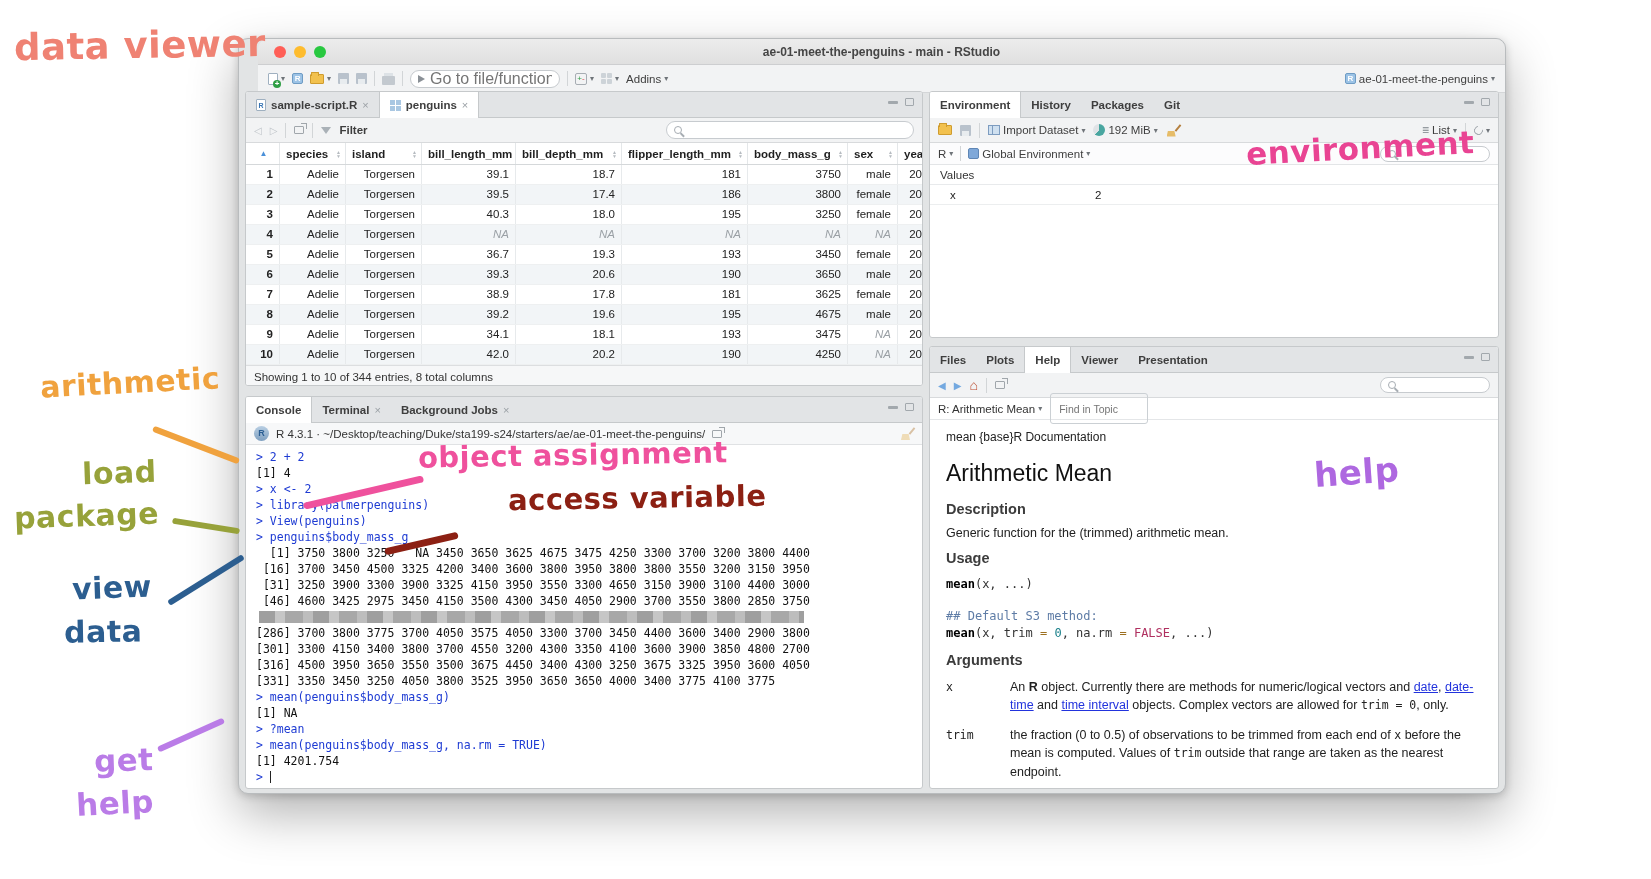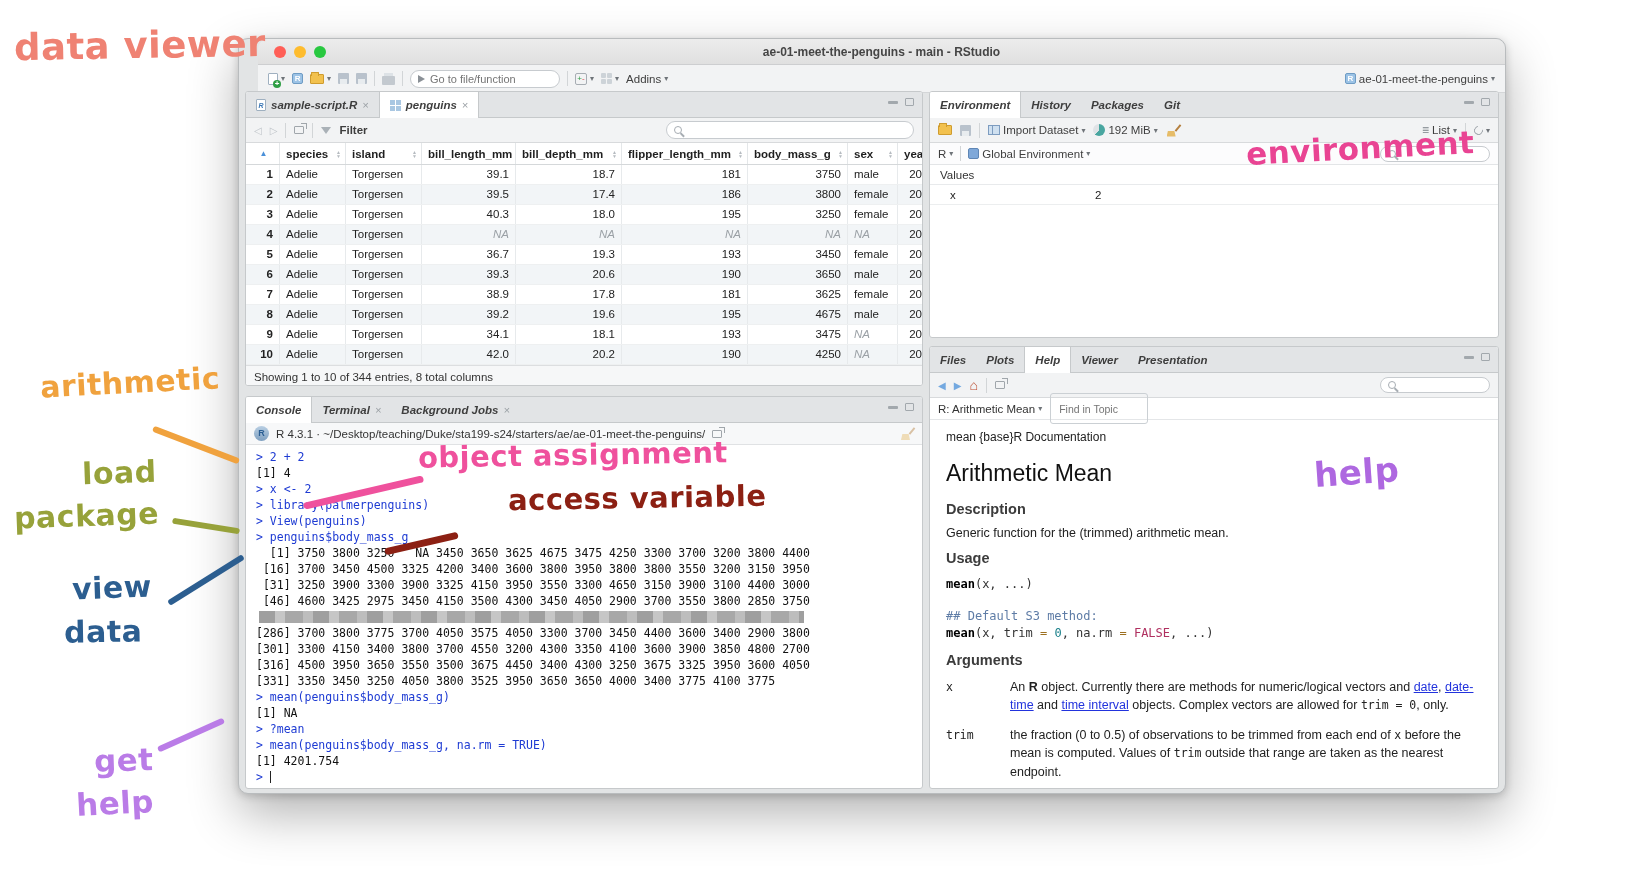--- a/index.html
+++ b/index.html
@@ -73,51 +73,51 @@
     color:#2a5e93; font-size:9px; font-weight:bold; text-align:center; line-height:15px; }
   .i-minbar { width:10px; height:3px; background:#a2a8ad; border-radius:1px; margin-top:5px; }
   .i-maxbox { width:9px; height:8px; border:1.5px solid #a2a8ad; border-radius:1px; margin-top:2px; }
   .i-file-r { width:10px; height:12px; background:#fff; border:1px solid #9fb0c0; border-radius:1px;
     font-size:7px; color:#3a76b5; font-weight:bold; text-align:center; line-height:11px; }
   .i-sheet { width:11px; height:11px; display:grid; grid-template-columns:1fr 1fr; grid-template-rows:1fr 1fr; gap:1px; }
   .i-sheet span { background:#a9c7e2; }
 
   .searchbox { height:18px; border:1px solid #c7cbcf; border-radius:10px; background:#fff;
     display:flex; align-items:center; gap:5px; padding:0 7px; }
-  .searchbox input { border:none; outline:none; font-size:11px; color:#555; width:100%; background:transparent;
+  .searchbox input { border:none; outline:none; font-size:16px; color:#555; width:100%; background:transparent;
     font-family:"Liberation Sans",sans-serif; }
 
   
   .pane { position:absolute; background:#fff; border:1px solid #c6c9cb; border-radius:3px; overflow:hidden; }
   .pane-source  { left:6px;  top:52px;  width:678px; height:295px; }
   .pane-console { left:6px;  top:357px; width:678px; height:393px; }
   .pane-env     { left:690px; top:52px;  width:570px; height:247px; }
   .pane-help    { left:690px; top:307px; width:570px; height:443px; }
 
   .tabbar { height:26px; background:#e2e4e6; border-bottom:1px solid #c6c9cb; display:flex; align-items:stretch; }
   .tab { display:flex; align-items:center; gap:5px; padding:0 10px; font-size:11.5px; font-weight:bold;
-    color:#3e3e3e; position:relative;font-style:italic; }
+    color:#3e3e3e; position:relative; }
   .tab.active { background:#fff; border-right:1px solid #c6c9cb; border-left:1px solid #c6c9cb; margin-bottom:-1px; }
   .tab.first.active { border-left:none; }
   .tab .x { color:#9aa0a5; font-weight:normal; font-size:11px; }
   .winbtns { margin-left:auto; display:flex; gap:7px; align-items:flex-start; padding:4px 8px 0 0; }
 
   .subbar { height:25px; background:#f2f3f4; border-bottom:1px solid #d8dadc; display:flex;
     align-items:center; gap:8px; padding:0 8px; font-size:11.5px; color:#3e3e3e; }
 
   
   .thead, .trow { display:grid; grid-template-columns:34px 66px 76px 94px 106px 126px 100px 50px 26px; }
   .thead { height:22px; border-bottom:1px solid #d5d8da; font-weight:bold; font-size:11.5px; color:#1f1f1f; background:#fff; }
   .th { display:flex; align-items:center; gap:3px; padding:0 4px 0 6px; border-right:1px solid #e4e7e9; overflow:hidden; }
   .sortstack { display:flex; flex-direction:column; font-size:5px; line-height:4px; color:#b6bbc0; margin-left:auto; }
   .sort-primary { color:#4a90d9; font-size:8px; }
   .trow { height:20px; font-size:11.5px; color:#222; border-bottom:1px solid #eef0f1; background:#fff; }
   .trow.alt { background:#f2f5f7; }
   .td { padding:0 6px; line-height:19px; border-right:1px solid #e7eaec; overflow:hidden; white-space:nowrap; }
-  .td.a-r { text-align:right; } .td.a-l { text-align:left; }
+  .td.a-r { text-align:right; } .td.a-l { text-align:right; }
   .td.rownum { font-weight:bold; }
   .td.na { color:#9ba1a6; font-style:italic; }
   .td:last-child { padding-right:1px; }
   .tfoot { height:22px; background:#f6f7f8; border-top:1px solid #dcdee0; font-size:11.5px; color:#333;
     display:flex; align-items:center; padding:0 8px; }
 
   
   .cheader { height:22px; background:#f7f8f9; border-bottom:1px solid #e0e2e4; display:flex; align-items:center;
     gap:7px; padding:0 8px; font-size:11.5px; color:#333; }
   .console-body { padding:4px 0 0 10px; font-family:"DejaVu Sans Mono", monospace; font-size:11.5px;

